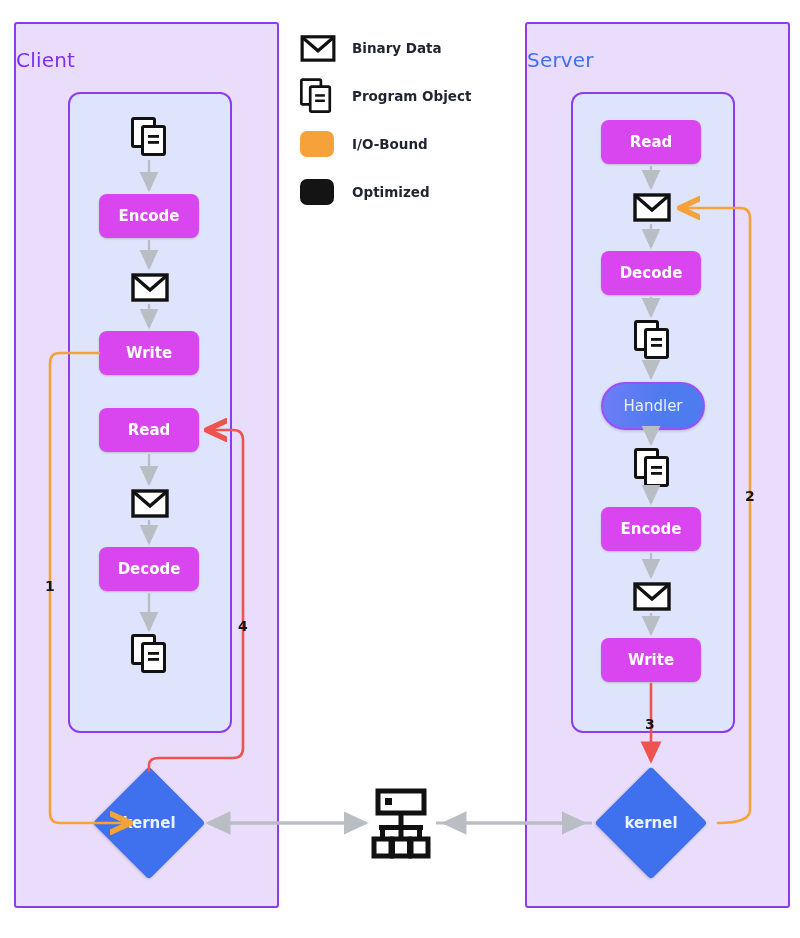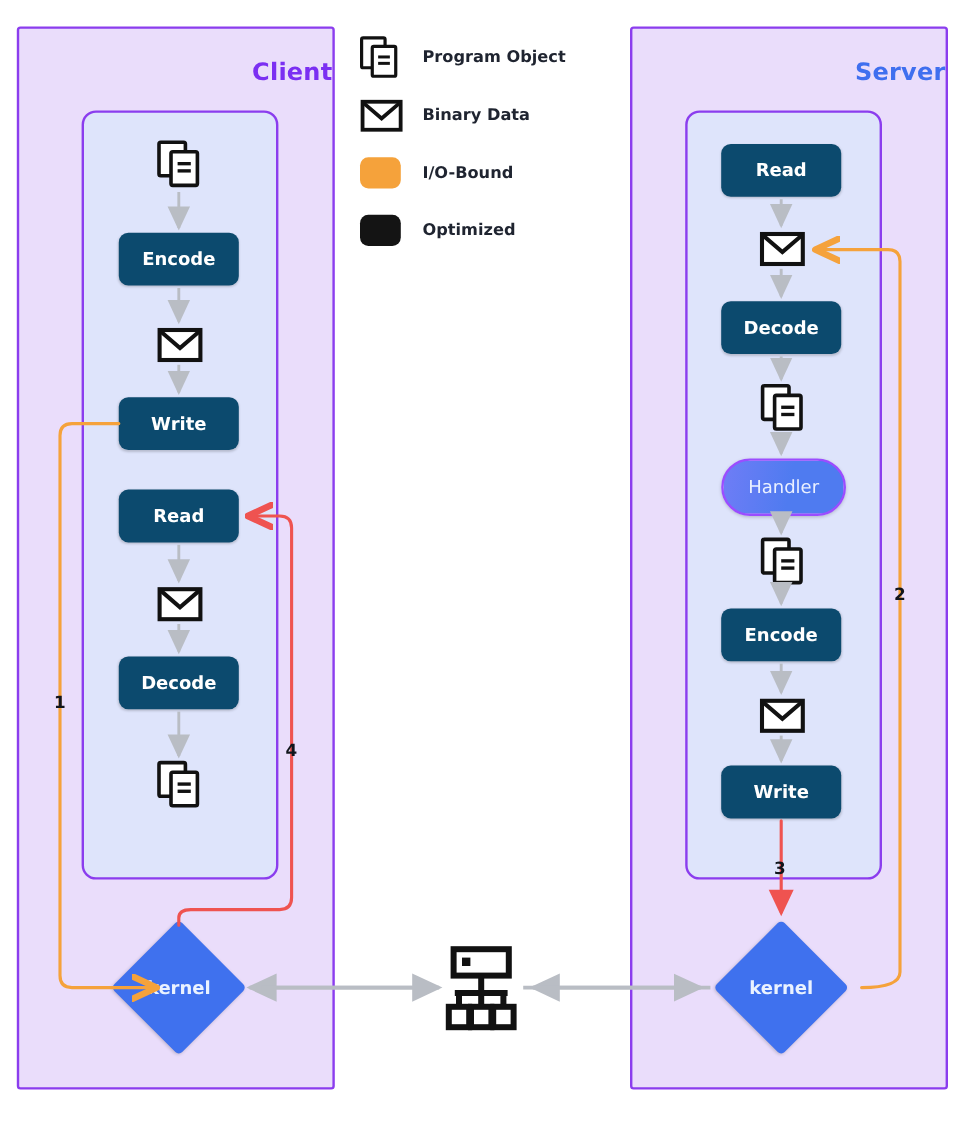--- a/index.html
+++ b/index.html
@@ -5,32 +5,32 @@
   html,body{margin:0;padding:0;background:#ffffff;}
   body{width:800px;height:938px;position:relative;overflow:hidden;
        font-family:"DejaVu Sans","Liberation Sans",sans-serif;}
   .stage{position:absolute;left:0;top:0;width:800px;height:938px;}
 
   
   .panel{position:absolute;background:#eaddfb;border:2px solid #8b3dee;border-radius:3px;}
   #client-panel{left:14px;top:22px;width:261px;height:882px;}
   #server-panel{left:525px;top:22px;width:261px;height:882px;}
 
-  .panel-title{position:absolute;width:100%;text-align:right;top:24px;
-      font-size:20px;font-weight:bold;letter-spacing:.2px;}
+  .panel-title{position:absolute;width:100%;text-align:left;top:24px;
+      font-size:20px;font-weight:normal;letter-spacing:.2px;}
   #client-title{color:#7b2ff2;}
   #server-title{color:#3f6fef;}
 
   
   .inner{position:absolute;background:#dee4fb;border:2px solid #8b3dee;border-radius:12px;}
   #client-inner{left:68px;top:92px;width:160px;height:637px;}
   #server-inner{left:571px;top:92px;width:160px;height:637px;}
 
   
-  .node{position:absolute;background:#0c4a6e;color:#ffffff;border-radius:8px;
+  .node{position:absolute;background:#d946ef;color:#ffffff;border-radius:8px;
         display:flex;align-items:center;justify-content:center;
         font-size:15px;font-weight:bold;box-shadow:0 1px 2px rgba(0,0,0,.18);}
   .handler{position:absolute;border-radius:26px;border:2px solid #9b4dff;
         background:linear-gradient(100deg,#6f7df6 0%,#4f7bf0 55%,#4f7bf0 100%);
         color:#eaf0ff;display:flex;align-items:center;justify-content:center;
         font-size:15px;font-weight:normal;box-shadow:0 1px 3px rgba(0,0,0,.2);}
 
   
   .kernel-wrap{position:absolute;width:110px;height:110px;}
   .kernel-dia{position:absolute;left:15px;top:15px;width:80px;height:80px;
@@ -113,38 +113,38 @@
 
   <div class="kernel-wrap" style="left:94px;top:768px;">
     <div class="kernel-dia"></div>
     <div class="kernel-label">kernel</div>
   </div>
 
   <div class="legend">
 
     <div class="legend-row">
       <div class="legend-key">
+        <svg width="36" height="28" viewBox="0 0 38 30">
+          <rect x="2" y="3" width="34" height="25" fill="#fff" stroke="#111" stroke-width="3.4"></rect>
+          <path d="M2.5 3.8 L19 18 L35.5 3.8" fill="none" stroke="#111" stroke-width="3.4"></path>
+        </svg>
+      </div>
+      <div class="legend-text">Binary Data</div>
+    </div>
+
+    <div class="legend-row">
+      <div class="legend-key">
         <svg width="32" height="36" viewBox="0 0 36 40">
           <rect x="1.5" y="1.5" width="22" height="28" rx="1.5" fill="#fff" stroke="#111" stroke-width="3"></rect>
           <rect x="11.5" y="9.5" width="22" height="28" rx="1.5" fill="#fff" stroke="#111" stroke-width="3"></rect>
           <rect x="17" y="18" width="11" height="2.8" fill="#111"></rect>
           <rect x="17" y="24" width="11" height="2.8" fill="#111"></rect>
         </svg>
       </div>
       <div class="legend-text">Program Object</div>
-    </div>
-
-    <div class="legend-row">
-      <div class="legend-key">
-        <svg width="36" height="28" viewBox="0 0 38 30">
-          <rect x="2" y="3" width="34" height="25" fill="#fff" stroke="#111" stroke-width="3.4"></rect>
-          <path d="M2.5 3.8 L19 18 L35.5 3.8" fill="none" stroke="#111" stroke-width="3.4"></path>
-        </svg>
-      </div>
-      <div class="legend-text">Binary Data</div>
     </div>
 
 
     <div class="legend-row">
       <div class="legend-key">
         <div class="legend-swatch" style="background:#f5a23b;"></div>
       </div>
       <div class="legend-text">I/O-Bound</div>
     </div>
 

